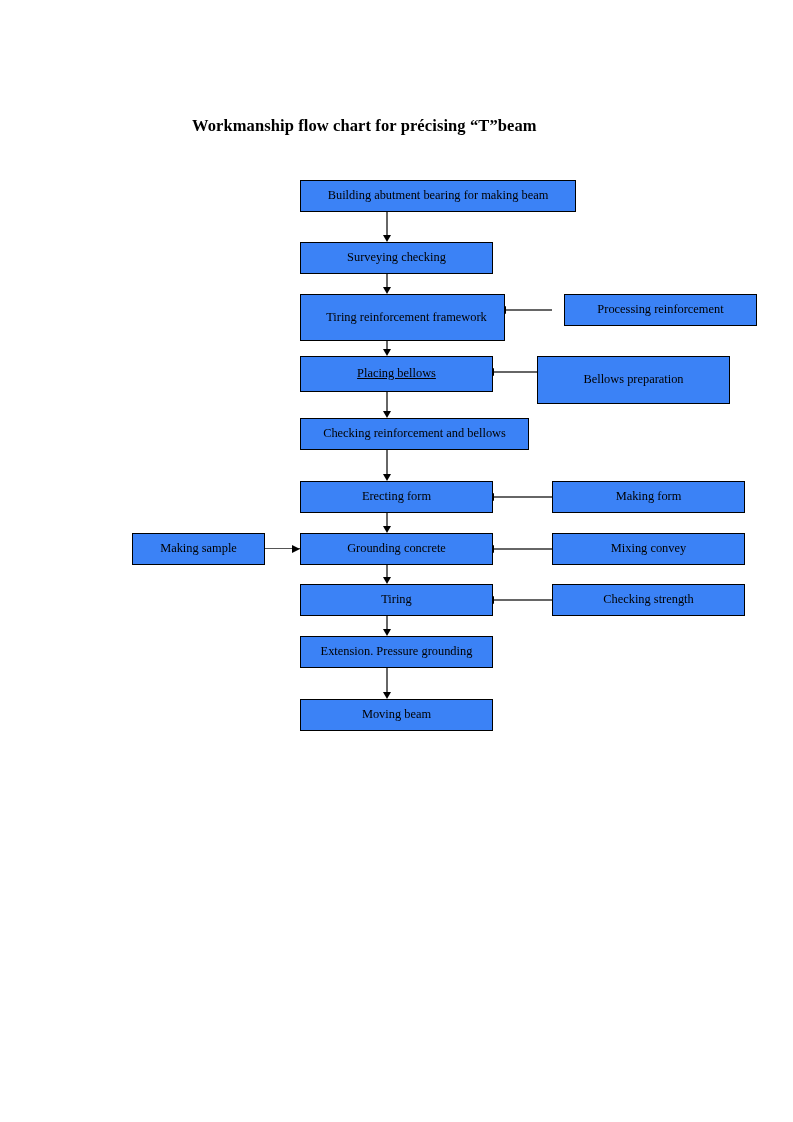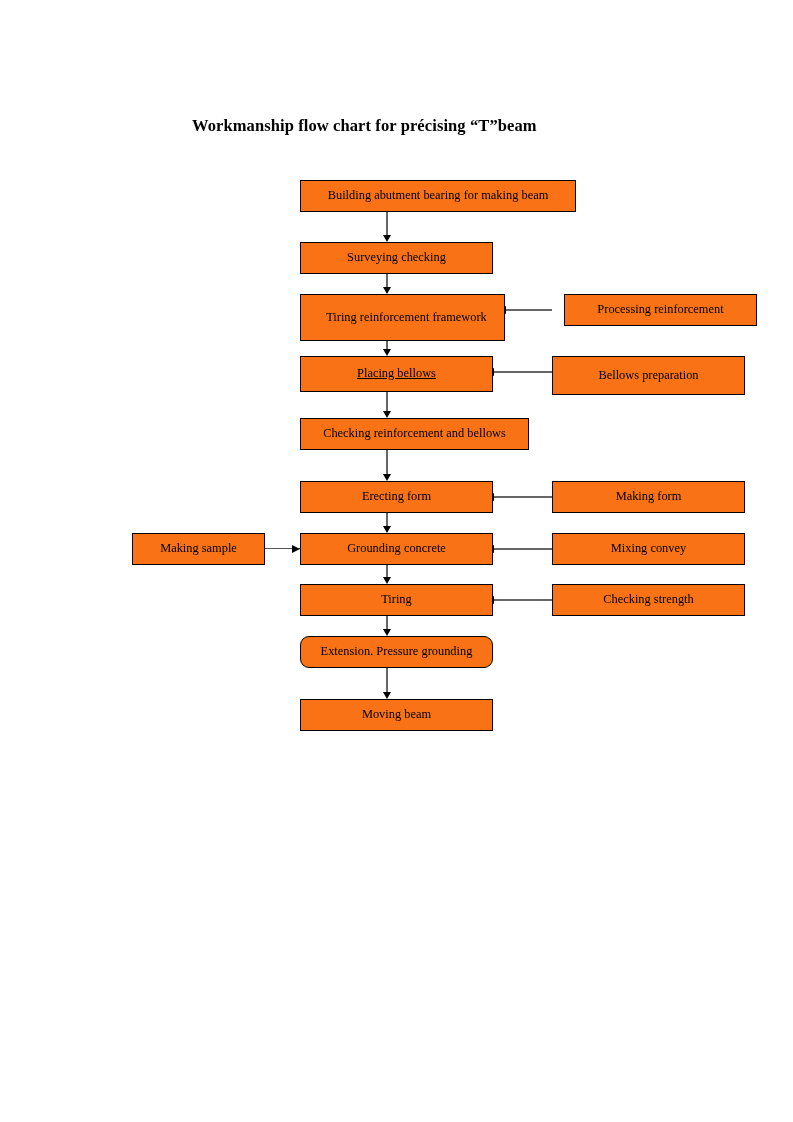--- a/index.html
+++ b/index.html
@@ -23,21 +23,21 @@
     font-size: 16.5px;
     font-weight: bold;
     color: #000000;
     letter-spacing: 0.1px;
     white-space: nowrap;
   }
   .node {
     position: absolute;
     box-sizing: border-box;
     border: 1px solid #000000;
-    background: #f97316;
+    background: #3b82f6;
     color: #000000;
     font-size: 12.4px;
     line-height: 1.1;
     display: flex;
     align-items: center;
     justify-content: center;
     text-align: center;
     padding: 0 4px;
     white-space: nowrap;
     z-index: 3;
@@ -123,27 +123,27 @@
   <div class="node" style="left:300px; top:356px; width:193px; height:36px;text-decoration:underline;">Placing bellows</div>
 
   <div class="node" style="left:300px; top:418px; width:229px; height:32px;">Checking reinforcement and bellows</div>
 
   <div class="node" style="left:300px; top:481px; width:193px; height:32px;">Erecting form</div>
 
   <div class="node" style="left:300px; top:533px; width:193px; height:32px;">Grounding concrete</div>
 
   <div class="node" style="left:300px; top:584px; width:193px; height:32px;">Tiring</div>
 
-  <div class="node" style="left:300px; top:636px; width:193px; height:32px;border-radius:9px;">Extension. Pressure grounding</div>
+  <div class="node" style="left:300px; top:636px; width:193px; height:32px;">Extension. Pressure grounding</div>
 
   <div class="node" style="left:300px; top:699px; width:193px; height:32px;">Moving beam</div>
 
   <div class="node" style="left:552px; top:294px; width:193px; height:32px;margin-left:12px;">Processing reinforcement</div>
 
-  <div class="node" style="left:552px; top:356px; width:193px; height:39px;">Bellows preparation</div>
+  <div class="node" style="left:537px; top:356px; width:193px; height:48px;">Bellows preparation</div>
 
   <div class="node" style="left:552px; top:481px; width:193px; height:32px;">Making form</div>
 
   <div class="node" style="left:552px; top:533px; width:193px; height:32px;">Mixing convey</div>
 
   <div class="node" style="left:132px; top:533px; width:133px; height:32px;">Making sample</div>
 
   <div class="node" style="left:552px; top:584px; width:193px; height:32px;">Checking strength</div>
 
   <div class="varrow" style="left:386px; top:212px;">

